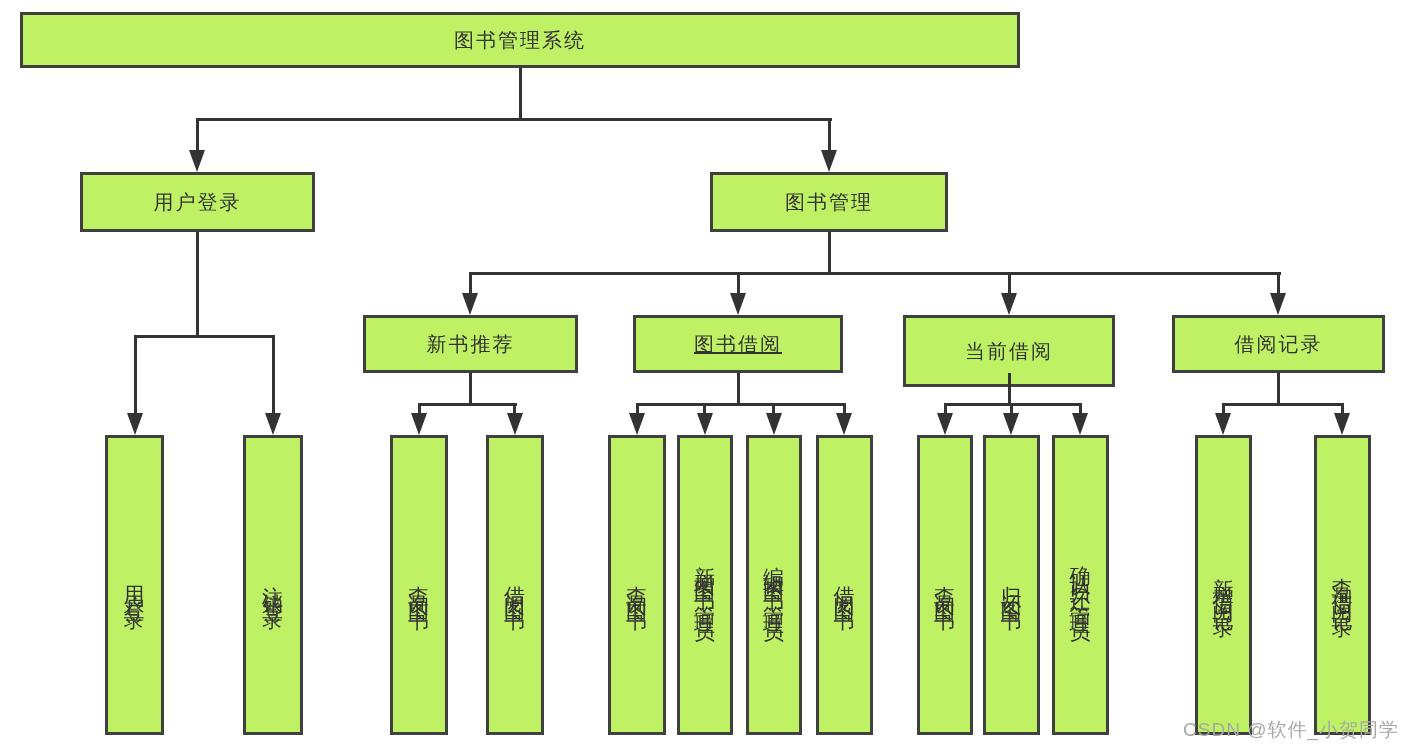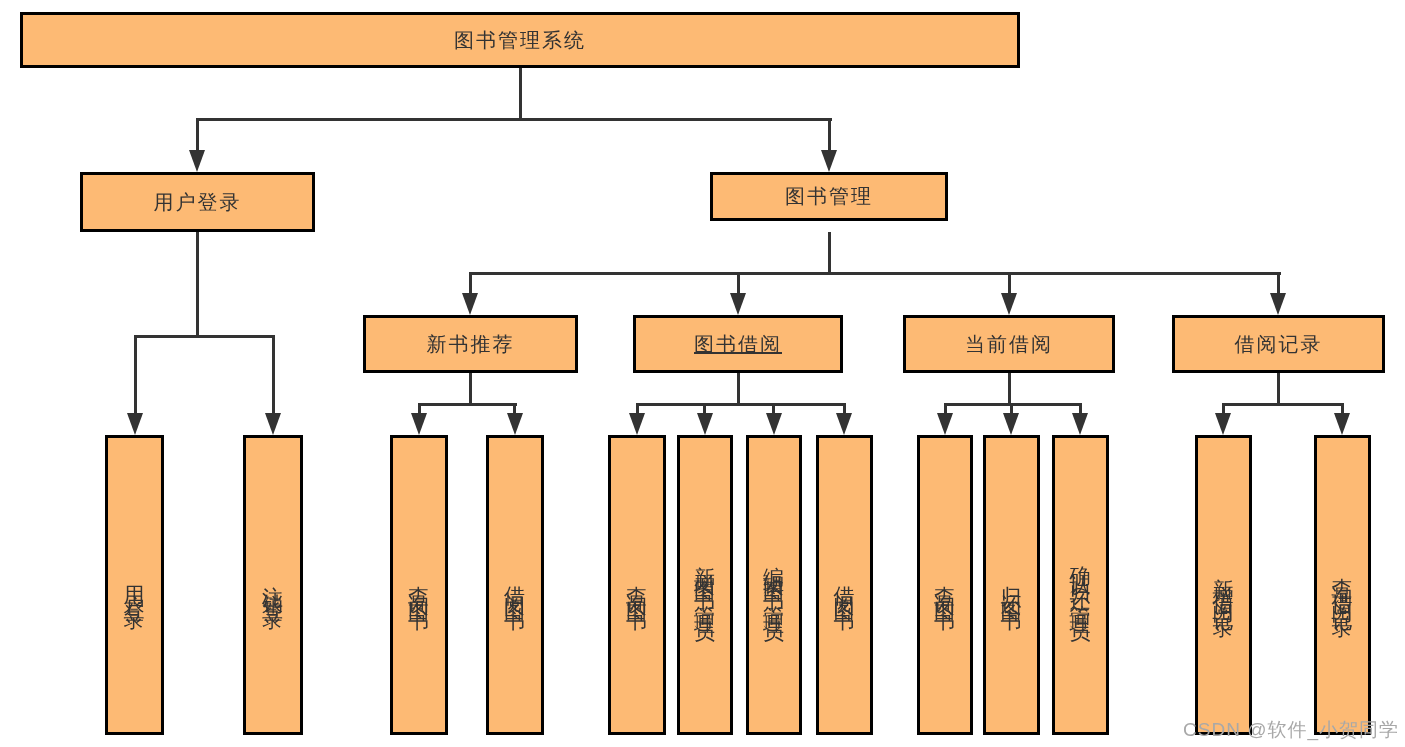--- a/index.html
+++ b/index.html
@@ -7,22 +7,22 @@
     position: relative;
     width: 1405px;
     height: 747px;
     background: #ffffff;
     font-family: "Liberation Sans", "DejaVu Sans", sans-serif;
     color: #333333;
     overflow: hidden;
   }
   .box {
     position: absolute;
-    background: #fdba74;
-    border: 3px solid #000000;
+    background: #bef264;
+    border: 3px solid #404040;
     box-sizing: border-box;
     display: flex;
     align-items: center;
     justify-content: center;
     color: #333333;
   }
   .hbox {
     font-size: 20px;
     letter-spacing: 2px;
     white-space: nowrap;
@@ -59,25 +59,25 @@
   }
 </style>
 </head>
 <body>
 
 <div class="canvas">
 
   <div class="box hbox" style="left:20px; top:12px; width:1000px; height:56px;">图书管理系统</div>
 
   <div class="box hbox" style="left:80px; top:172px; width:235px; height:60px;">用户登录</div>
-  <div class="box hbox" style="left:710px; top:172px; width:238px; height:49px;">图书管理</div>
+  <div class="box hbox" style="left:710px; top:172px; width:238px; height:60px;">图书管理</div>
 
   <div class="box hbox" style="left:363px; top:315px; width:215px; height:58px;">新书推荐</div>
   <div class="box hbox" style="left:633px; top:315px; width:210px; height:58px;text-decoration:underline;">图书借阅</div>
-  <div class="box hbox" style="left:903px; top:315px; width:212px; height:58px;">当前借阅</div>
+  <div class="box hbox" style="left:903px; top:315px; width:212px; height:72px;">当前借阅</div>
   <div class="box hbox" style="left:1172px; top:315px; width:213px; height:58px;">借阅记录</div>
 
   <div class="box vbox" style="left:105px; top:435px; width:59px; height:300px;">用户登录</div>
   <div class="box vbox" style="left:243px; top:435px; width:60px; height:300px;">注销登录</div>
 
   <div class="box vbox" style="left:390px; top:435px; width:58px; height:300px;">查询图书</div>
   <div class="box vbox" style="left:486px; top:435px; width:58px; height:300px;">借阅图书</div>
 
   <div class="box vbox" style="left:608px; top:435px; width:58px; height:300px;">查询图书</div>
   <div class="box vbox" style="left:677px; top:435px; width:56px; height:300px;">新增图书（管理员）</div>

